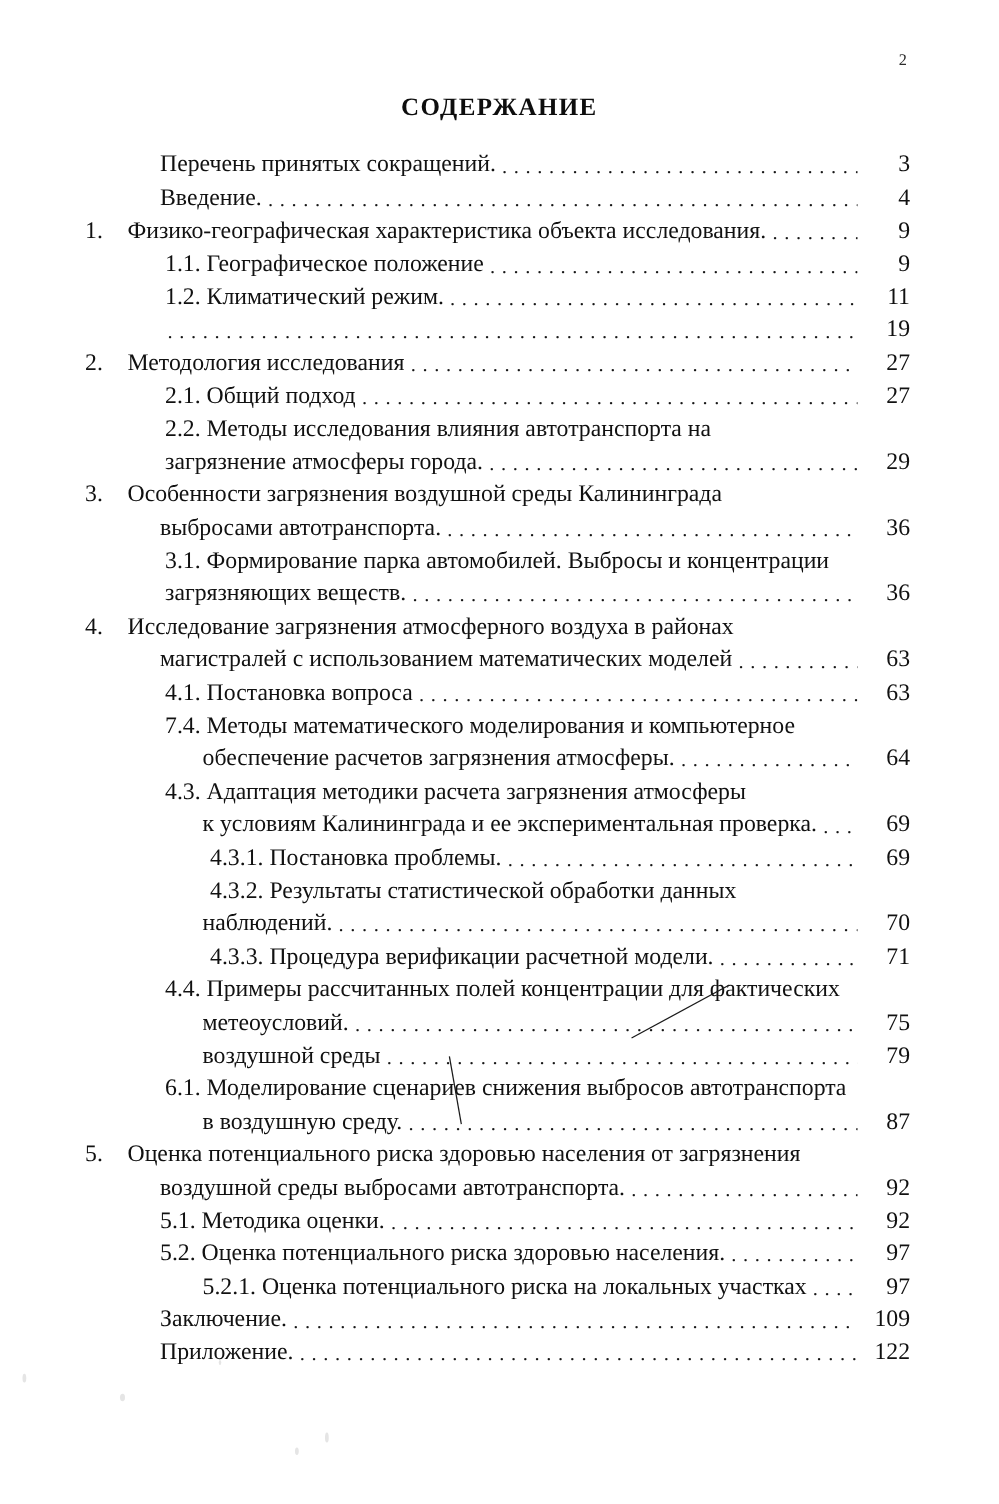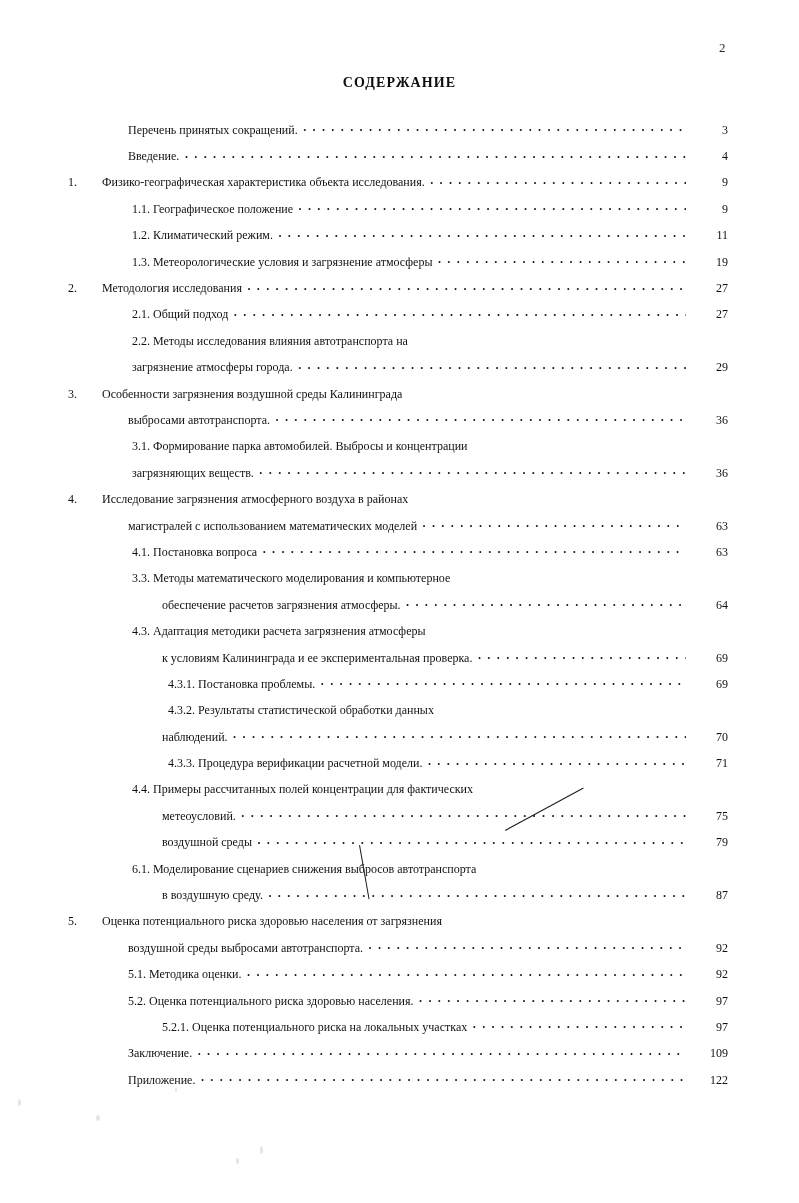--- a/index.html
+++ b/index.html
@@ -30,39 +30,39 @@
     letter-spacing: 0.5px;
   }
 
   
   .doc-title {
     position: absolute;
     top: 75px;
     left: 0;
     width: 799px;
     text-align: center;
-    font-size: 14px;
+    font-size: 20px;
     font-weight: bold;
     letter-spacing: 1.1px;
     color: #0d0d0d;
   }
 
   
   .toc {
     position: absolute;
     top: 117px;
     left: 68px;
     width: 660px;
   }
 
   .toc-line {
     display: flex;
-    align-items: center;
+    align-items: flex-end;
     height: 26.4px;
-    font-size: 12px;
+    font-size: 19px;
     color: #111111;
     white-space: nowrap;
     overflow: hidden;
   }
 
   
   .num {
     flex: 0 0 auto;
     width: 30px;
     text-align: left;
@@ -166,21 +166,20 @@
       <div class="toc-line">
         <span class="num"></span>
         <span class="ind2"></span>
         <span class="label">1.2. Климатический  режим.</span>
         <span class="leader"></span>
         <span class="pageno">11</span>
       </div>
       <div class="toc-line">
         <span class="num"></span>
         <span class="ind2"></span>
-        <span class="label">1.3. Метеорологические условия и загрязнение атмосферы</span>
         <span class="leader"></span>
         <span class="pageno">19</span>
       </div>
       <div class="toc-line">
         <span class="num wide">2.</span>
         <span class="ind0"></span>
         <span class="label">Методология исследования</span>
         <span class="leader"></span>
         <span class="pageno">27</span>
       </div>
@@ -250,21 +249,21 @@
       <div class="toc-line">
         <span class="num"></span>
         <span class="ind2"></span>
         <span class="label">4.1. Постановка вопроса</span>
         <span class="leader"></span>
         <span class="pageno">63</span>
       </div>
       <div class="toc-line">
         <span class="num"></span>
         <span class="ind2"></span>
-        <span class="label">3.3. Методы математического моделирования и компьютерное</span>
+        <span class="label">7.4. Методы математического моделирования и компьютерное</span>
         <span class="leader none"></span>
         <span class="pageno blank"></span>
       </div>
       <div class="toc-line">
         <span class="num"></span>
         <span class="ind3"></span>
         <span class="label">обеспечение расчетов загрязнения атмосферы.</span>
         <span class="leader"></span>
         <span class="pageno">64</span>
       </div>

